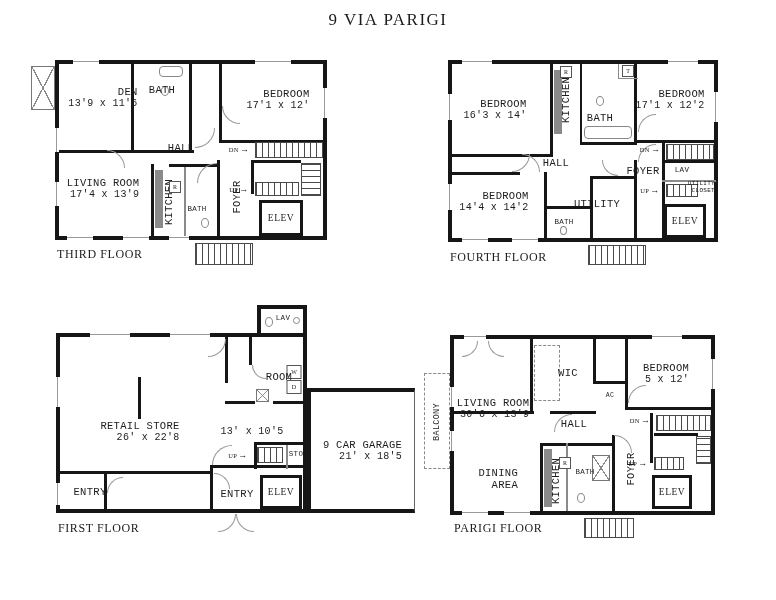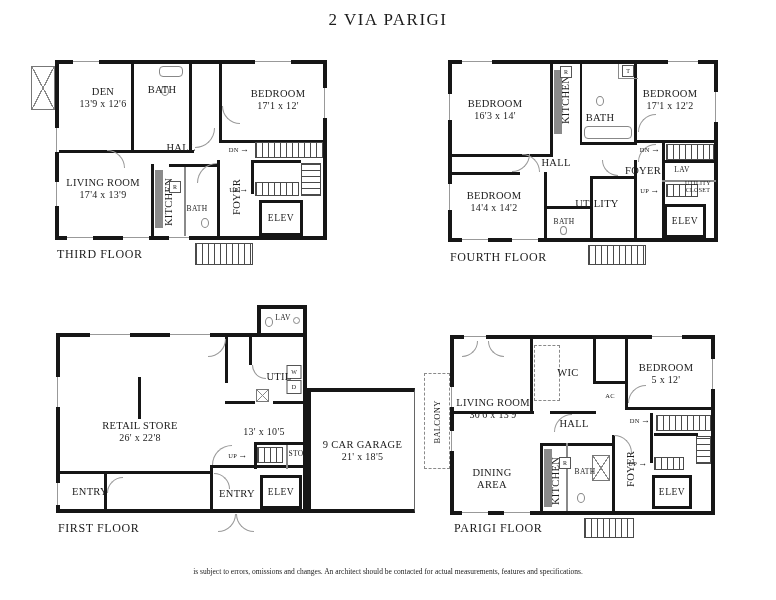--- a/index.html
+++ b/index.html
@@ -7,22 +7,22 @@
   body {
     position:relative; background:#ffffff; overflow:hidden;
     font-family:"Liberation Serif", serif; color:#1c1c1c;
   }
   .abs { position:absolute; }
   .title { position:absolute; top:10px; left:0; width:100%; text-align:center;
            font-size:17px; letter-spacing:1.5px; font-weight:normal; }
   .plan { position:absolute; border:4px solid #161616; }
   .w  { position:absolute; background:#161616; }
   .wl { position:absolute; background:#8a8a8a; }
-  .room { position:absolute; transform:translate(-50%,-50%); text-align:center;
-          font-size:10.5px; line-height:1.18; letter-spacing:.3px; white-space:nowrap; }
+  .room { position:absolute; transform:translate(-50%,-50%); text-align:right;
+          font-size:10.5px; line-height:1.18; letter-spacing:.3px; white-space:nowrap;font-family:Liberation Mono, monospace; }
   .room .dims { font-size:10px; }
   .room.sm { font-size:7.5px; }
   .room.wrap { white-space:normal; }
   .vtext { writing-mode:vertical-rl; transform:translate(-50%,-50%) rotate(180deg); }
   .floorname { position:absolute; font-size:12px; letter-spacing:.6px; }
   .st-h { position:absolute; border:1px solid #4a4a4a;
           background:repeating-linear-gradient(90deg,#4a4a4a 0 1px,transparent 1px 6px); }
   .st-v { position:absolute; border:1px solid #4a4a4a;
           background:repeating-linear-gradient(0deg,#4a4a4a 0 1px,transparent 1px 6px); }
   .elevbox { position:absolute; border:3px solid #161616; display:flex;
@@ -52,21 +52,21 @@
   .cross { background:
       linear-gradient(to top right, transparent calc(50% - .6px), #888 calc(50% - .6px), #888 calc(50% + .6px), transparent calc(50% + .6px)),
       linear-gradient(to bottom right, transparent calc(50% - .6px), #888 calc(50% - .6px), #888 calc(50% + .6px), transparent calc(50% + .6px)); }
   .dash { position:absolute; border:1px dashed #8a8a8a; }
   .notice { position:absolute; top:567px; left:0; width:100%; text-align:center;
             font-size:7.5px; line-height:1.4; color:#222; }
 </style>
 </head>
 <body>
 
-<h1 class="title">2 VIA PARIGI</h1>
+<h1 class="title">9 VIA PARIGI</h1>
 
 <div class="plan" style="left:55px;top:60px;width:272px;height:180px">
 
   <div class="win-t" style="left:14px;width:26px"></div>
   <div class="win-t" style="left:196px;width:36px"></div>
   <div class="win-r" style="top:24px;height:30px"></div>
   <div class="win-l" style="top:64px;height:24px"></div>
   <div class="win-l" style="top:118px;height:24px"></div>
   <div class="win-b" style="left:8px;width:26px"></div>
   <div class="win-b" style="left:64px;width:26px"></div>
@@ -97,21 +97,21 @@
   <div class="wl" style="left:96px;top:106px;width:8px;height:58px"></div>
   <div class="abs cross" style="left:-28px;top:2px;width:24px;height:44px;border:1px solid #777"></div>
 
   <div class="arc tr" style="left:48px;top:86px;width:18px;height:18px"></div>
   <div class="arc br" style="left:136px;top:64px;width:20px;height:20px"></div>
   <div class="arc bl" style="left:163px;top:42px;width:18px;height:18px"></div>
   <div class="arc tl" style="left:138px;top:99px;width:20px;height:20px"></div>
 
   <div class="room" style="left:44px;top:34px">
     <div>DEN</div>
-    <div class="dims">13'9 x 12'6</div>
+    <div class="dims">13'9 x 11'6</div>
   </div>
   <div class="room" style="left:103px;top:26px">
     <div>BATH</div>
   </div>
   <div class="room" style="left:219px;top:36px">
     <div>BEDROOM</div>
     <div class="dims">17'1 x 12'</div>
   </div>
   <div class="room" style="left:122px;top:84px">
     <div>HALL</div>
@@ -286,25 +286,25 @@
   <div class="arc br" style="left:148px;top:2px;width:18px;height:18px"></div>
   <div class="arc tl" style="left:152px;top:108px;width:20px;height:20px"></div>
   <div class="arc bl" style="left:192px;top:28px;width:14px;height:14px"></div>
   <div class="arc tl" style="left:47px;top:140px;width:16px;height:16px"></div>
   <div class="arc tr" style="left:154px;top:136px;width:16px;height:16px"></div>
 
   <div class="room" style="left:80px;top:95px">
     <div>RETAIL STORE</div>
     <div class="dims">26' x 22'8</div>
   </div>
-  <div class="room" style="left:204px;top:95px">
+  <div class="room" style="left:192px;top:95px">
     <div class="dims">13' x 10'5</div>
   </div>
   <div class="room" style="left:219px;top:40px">
-    <div>UTIL</div>
+    <div>ROOM</div>
   </div>
   <div class="room sm" style="left:236px;top:117px">
     <div>STO</div>
   </div>
   <div class="room" style="left:30px;top:155px">
     <div>ENTRY</div>
   </div>
   <div class="room" style="left:177px;top:157px">
     <div>ENTRY</div>
   </div>
@@ -409,14 +409,13 @@
   </div>
   <div class="ann" style="left:184px;top:124px">
     <span>UP</span>
       <span class="ai">→</span>
   </div>
 </div>
 <div class="floorname" style="left:454px;top:521px">PARIGI FLOOR</div>
 <div class="st-h" style="left:584px;top:518px;width:50px;height:20px"></div>
 
 <div class="notice">
-  <div>is subject to errors, omissions and changes. An architect should be contacted for actual measurements, features and specifications.</div>
 </div>
 
 </body></html>

